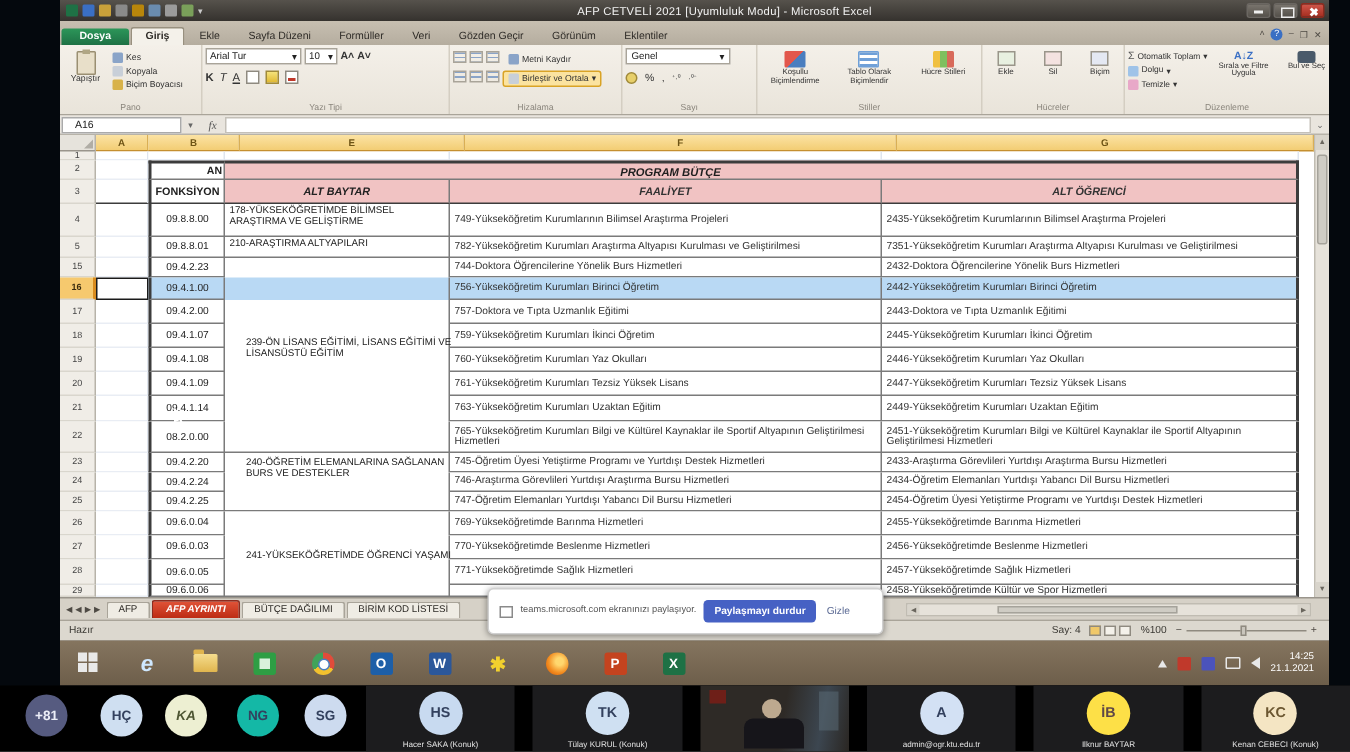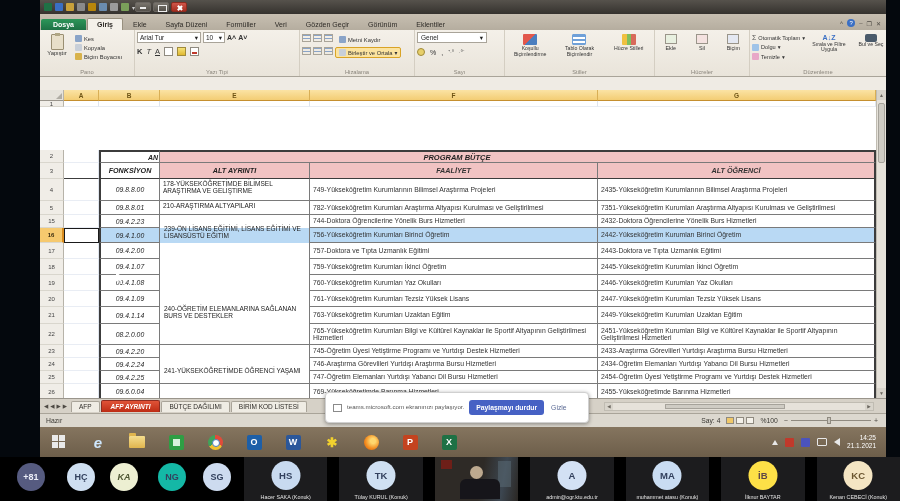--- a/index.html
+++ b/index.html
@@ -117,22 +117,22 @@
   .colheads { display:flex; height:11px; }
   .corner { width:24px; background:#e6e3dc; border-right:1px solid #b7b3a9; border-bottom:1px solid #9a958c; position:relative; }
   .corner::after { content:""; position:absolute; right:1px; bottom:1px; border-left:6px solid transparent; border-bottom:6px solid #b0ada5; }
   .chead { background:linear-gradient(#fbe3a4,#f3cd74); border-right:1px solid #d9af55; border-bottom:1px solid #c58f2f;
     font-size:6.5px; font-weight:bold; color:#6e5415; display:flex; align-items:center; justify-content:center; }
   .row { display:flex; }
   .c { overflow:hidden; }
   .cg { width:24px; background:#f0ede7; border-right:1px solid #b7b3a9; border-bottom:1px solid #d9d6cd;
     color:#444; font-size:6px; display:flex; align-items:center; justify-content:center; flex:none; }
   .ca { width:35px; border-right:1px solid #dfe5ee; border-bottom:1px solid #e9edf4; background:#fff; flex:none; }
-  .cb { width:61px; border-left:2px solid #3c3c3c; border-right:1px solid #7a7a7a; border-bottom:1px solid #7a7a7a;
-    background:#fff; font-size:6.8px; color:#222; display:flex; align-items:center; justify-content:center; flex:none;font-style:italic; }
+  .cb { width:51px; border-left:2px solid #3c3c3c; border-right:1px solid #7a7a7a; border-bottom:1px solid #7a7a7a;
+    background:#fff; font-size:6.8px; color:#222; display:flex; align-items:center; justify-content:center; flex:none; }
   .ce { width:150px; border-right:1px solid #7a7a7a; border-bottom:1px solid #7a7a7a; background:#fff;
     font-size:6.5px; color:#222; line-height:1.08; padding:1px 3px; flex:none; }
   .ce.nb { border-bottom:none; }
   .cf { width:288px; border-right:1px solid #7a7a7a; border-bottom:1px solid #7a7a7a; background:#fff;
     font-size:6.8px; color:#333; line-height:1.1; padding:0 3px; display:flex; align-items:center; flex:none; }
   .cf > span, .cx > span { display:block; }
   .cx { width:278px; border-right:2px solid #3c3c3c; border-bottom:1px solid #7a7a7a; background:#fff;
     font-size:6.8px; color:#333; line-height:1.1; padding:0 3px; display:flex; align-items:center; flex:none; }
   .faint .cb,.faint .ce,.faint .cf,.faint .cx { border:none; border-right:1px solid #dfe5ee; border-bottom:1px solid #e9edf4; background:#fff; }
   .hdr2-b { font-weight:bold; font-size:7px; justify-content:flex-end; padding-right:1px; border-top:2px solid #3c3c3c; }
@@ -252,20 +252,21 @@
         <span class="qi xlogo"></span>
         <span class="qi save"></span>
         <span class="qi undo"></span>
         <span class="qi redo"></span>
         <span class="qi g1"></span>
         <span class="qi g2"></span>
         <span class="qi g3"></span>
         <span class="qi g4"></span>
         <span class="qcar">▾</span>
       </div>
+      <div class="title-text">AFP CETVELİ 2021  [Uyumluluk Modu] - Microsoft Excel</div>
       <div class="winbtns">
         <span class="wb min"></span>
         <span class="wb rest"></span>
         <span class="wb close"></span>
       </div>
     </div>
 
     <div class="tabstrip">
 
       <span class="rtab file">Dosya</span>
@@ -438,52 +439,59 @@
             <div class="dzbig">
                 <span class="bino-ic"></span>
                 <span>Bul ve Seç</span>
               </div>
           </div>
         </div>
         <div class="rlabel">Düzenleme</div>
       </div>
     </div>
 
+    <div class="fbar">
+      <div class="namebox">A16</div>
+      <div class="nb-car">▾</div>
+      <div class="fx">fx</div>
+      <div class="finput"></div>
+      <div class="fexp">⌄</div>
+    </div>
 
     <div class="grid">
       <div class="colheads" id="colheads">
         <div class="corner"></div>
       <div class="chead" style="width: 35px;">A</div>
           <div class="chead" style="width: 61px;">B</div>
           <div class="chead" style="width: 150px;">E</div>
           <div class="chead" style="width: 288px;">F</div>
           <div class="chead" style="width: 278px;">G</div>
         </div>
       <div id="rows-host">
           <div class="row faint" style="height: 6px;">
             <div class="c cg">1</div>
             <div class="c ca"></div>
             <div class="c cb"></div>
             <div class="c ce"></div>
             <div class="c cf"></div>
             <div class="c cx"></div>
           </div>
-          <div class="row" style="height: 13px; margin-top: 43px;">
+          <div class="row" style="height: 13px;">
             <div class="c cg">2</div>
             <div class="c ca"></div>
             <div class="c cb hdr2-b">AN</div>
             <div class="c pinkband">
               <span>PROGRAM BÜTÇE</span>
             </div>
           </div>
           <div class="row" style="height: 16px;">
             <div class="c cg">3</div>
             <div class="c ca hb"></div>
             <div class="c cb hdr3 hb">FONKSİYON</div>
-            <div class="c ce hdr3 pink hb">ALT AYRINTI</div>
+            <div class="c ce hdr3 pink hb">ALT BAYTAR</div>
             <div class="c cf hdr3 pink hb">FAALİYET</div>
             <div class="c cx hdr3 pink hb">ALT ÖĞRENCİ</div>
           </div>
           <div class="row" style="height: 22px;">
             <div class="c cg">4</div>
             <div class="c ca"></div>
             <div class="c cb">09.8.8.00</div>
             <div class="c ce">178-YÜKSEKÖĞRETİMDE BİLİMSEL ARAŞTIRMA VE GELİŞTİRME</div>
             <div class="c cf">
               <span>749-Yükseköğretim Kurumlarının Bilimsel Araştırma Projeleri</span>
@@ -818,24 +826,20 @@
           <div class="vflag"></div>
           <div class="vwin"></div>
           <div class="vhead"></div>
           <div class="vbody"></div>
         </div>
         <div class="ptile">
           <div class="av" style="background: rgb(211, 225, 244); color: rgb(51, 65, 94);">A</div>
           <div class="pname">admin@ogr.ktu.edu.tr</div>
         </div>
         <div class="ptile">
-          <div class="av" style="background: rgb(201, 220, 242); color: rgb(51, 65, 94);">MA</div>
-          <div class="pname">muhammet atasu (Konuk)</div>
-        </div>
-        <div class="ptile">
           <div class="av" style="background: #fde047; color: rgb(94, 71, 71);">İB</div>
           <div class="pname">İlknur BAYTAR</div>
         </div>
         <div class="ptile">
           <div class="av" style="background: rgb(244, 229, 195); color: rgb(107, 86, 48);">KC</div>
           <div class="pname">Kenan CEBECİ (Konuk)</div>
         </div>
       </div>
   </div>
 </div>

